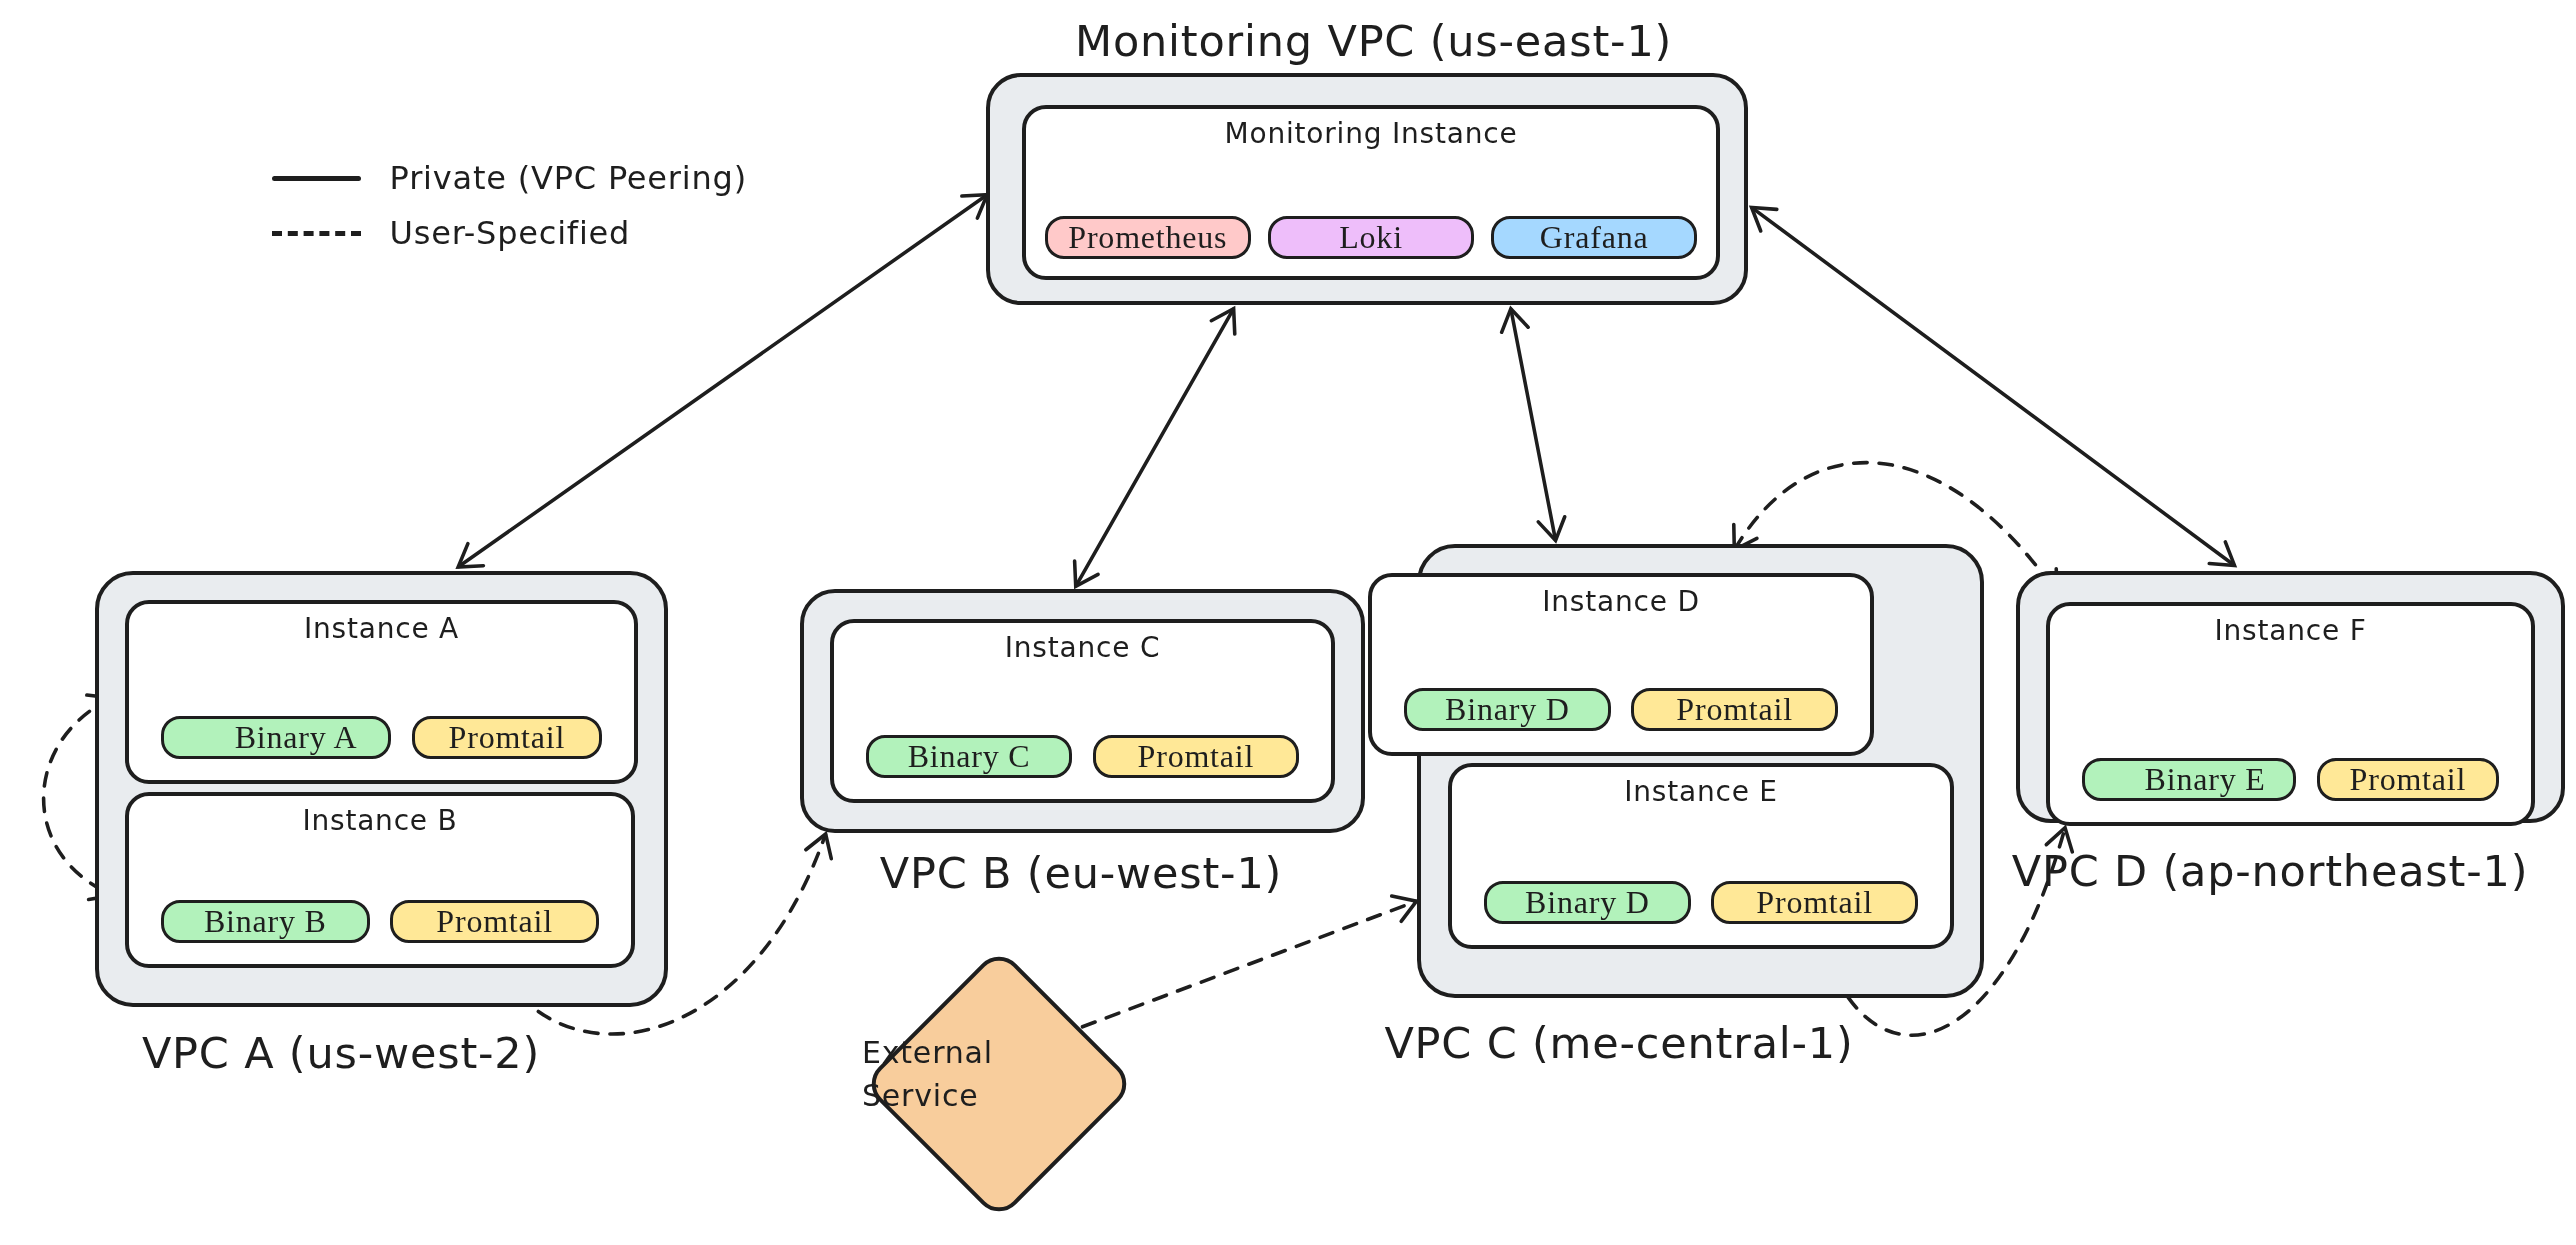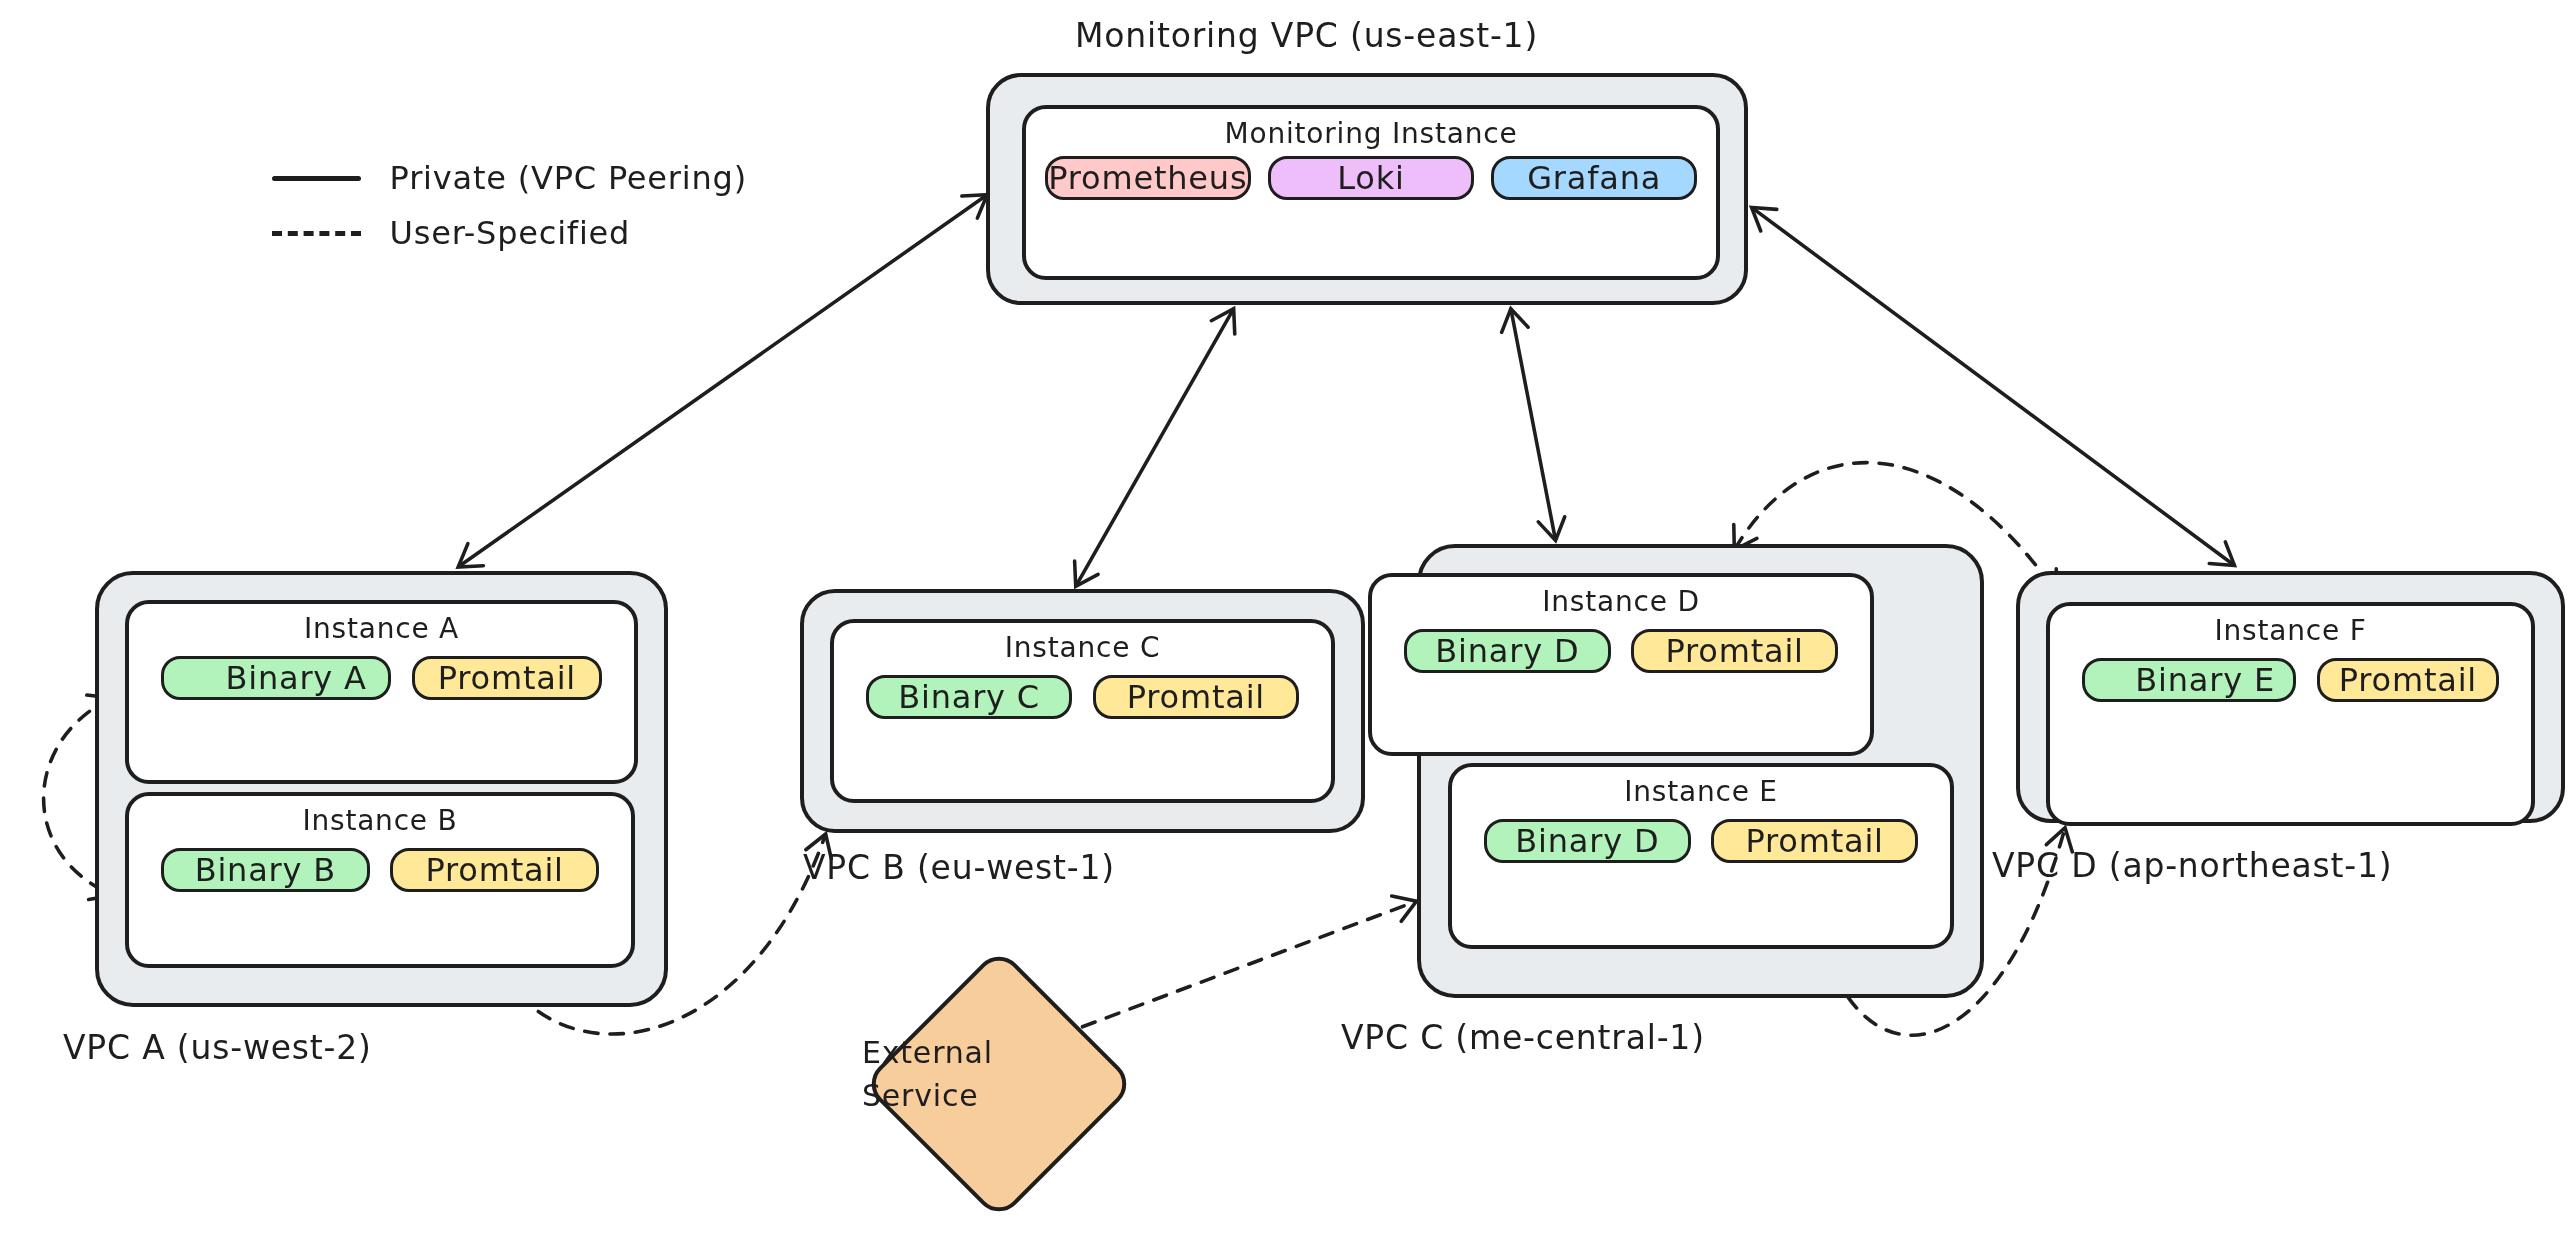--- a/index.html
+++ b/index.html
@@ -32,38 +32,39 @@
     font-size:28px;
     padding-top:8px;
     letter-spacing:0.8px;
     white-space:nowrap;
   }
   .chip-row{
     display:flex;
     flex:1;
     gap:20.6px;
     padding:11px 32px 20.6px 32px;
-    align-items:flex-start;
+    align-items:flex-end;
+    font-family:Liberation Serif, serif;
   }
   .chip{
     flex:1;
     border:3.6px solid #1e1e1e;
     border-radius:19px;
     display:flex;
     align-items:center;
     justify-content:center;
     font-size:32px;
     letter-spacing:0.8px;
     white-space:nowrap;
     box-sizing:border-box;
   }
   .float-label{
     position:absolute;
-    text-align:left;
-    font-size:33px;
+    text-align:center;
+    font-size:43px;
     letter-spacing:0.8px;
     white-space:nowrap;
   }
   
   #mon-outer{left:986px;top:73px;width:762px;height:232px;}
   #mon-inner{left:1022px;top:105px;width:698px;height:175px;}
   #mon-inner .chip-row{padding:6.3px 19px 17.5px 19px;gap:17.5px;}
   #mon-label{left:1075px;top:16px;width:556px;}
   
   #vpca-outer{left:95px;top:571px;width:573px;height:436px;border-radius:38px;}

